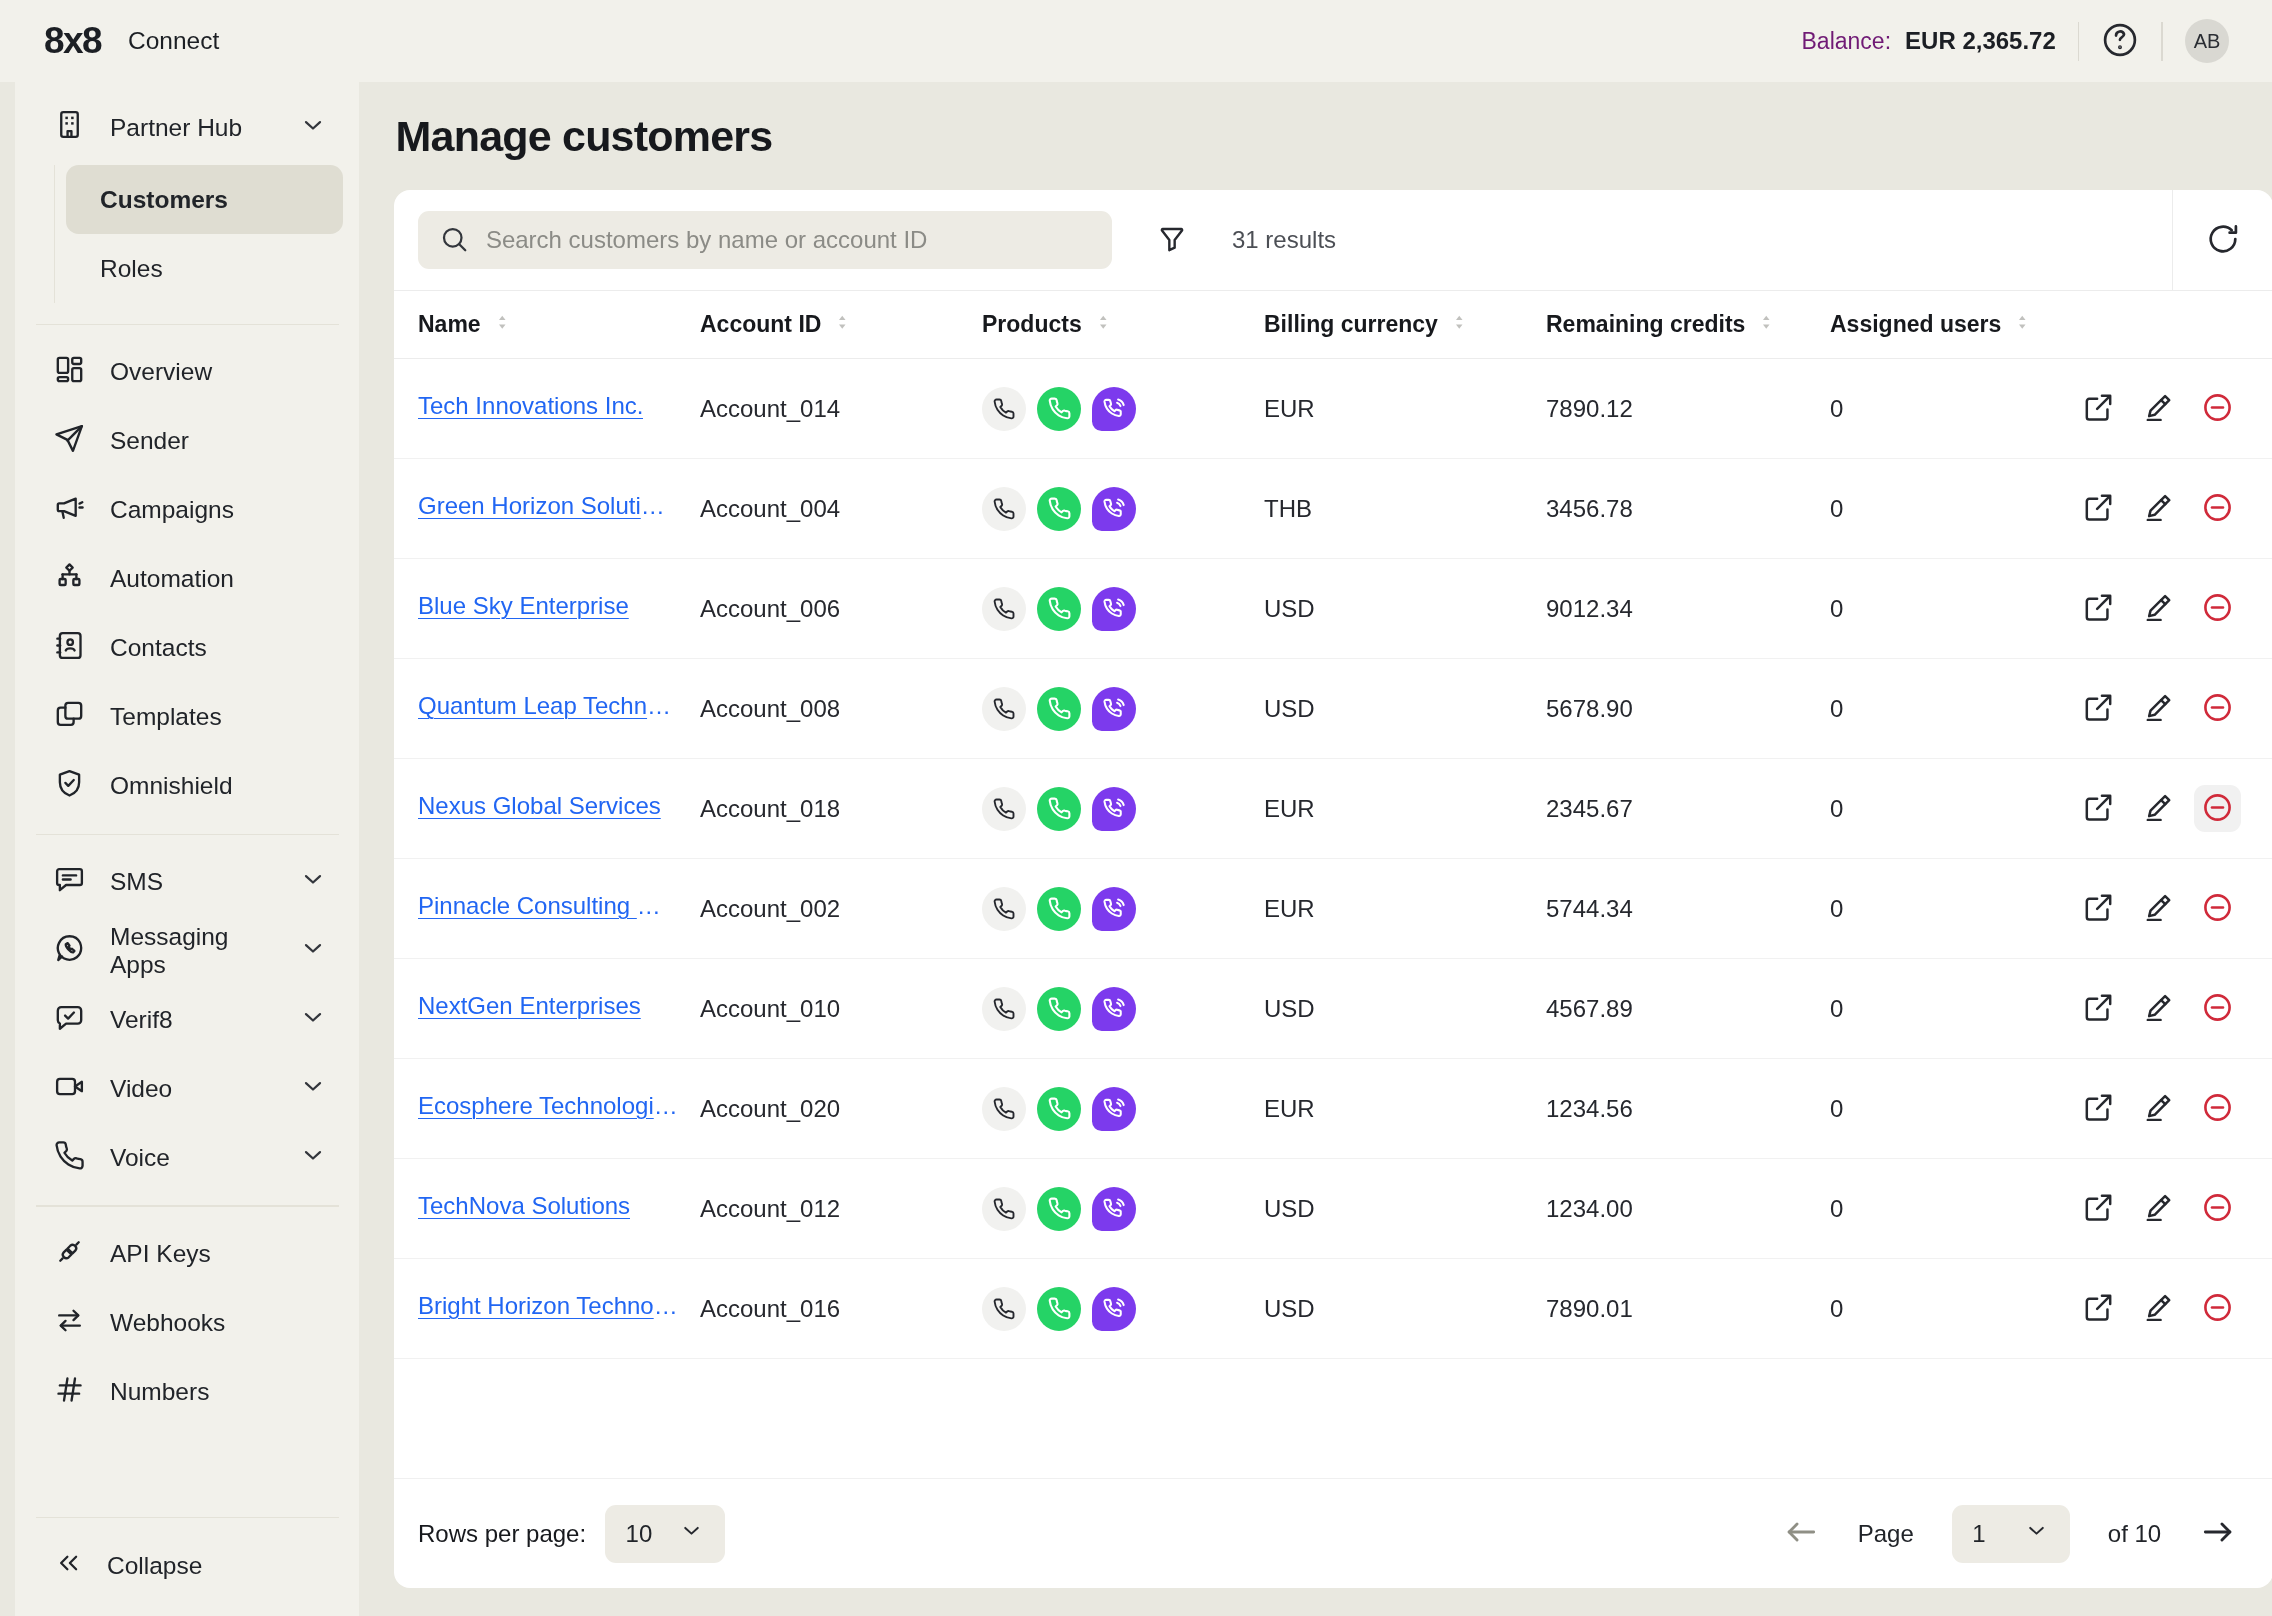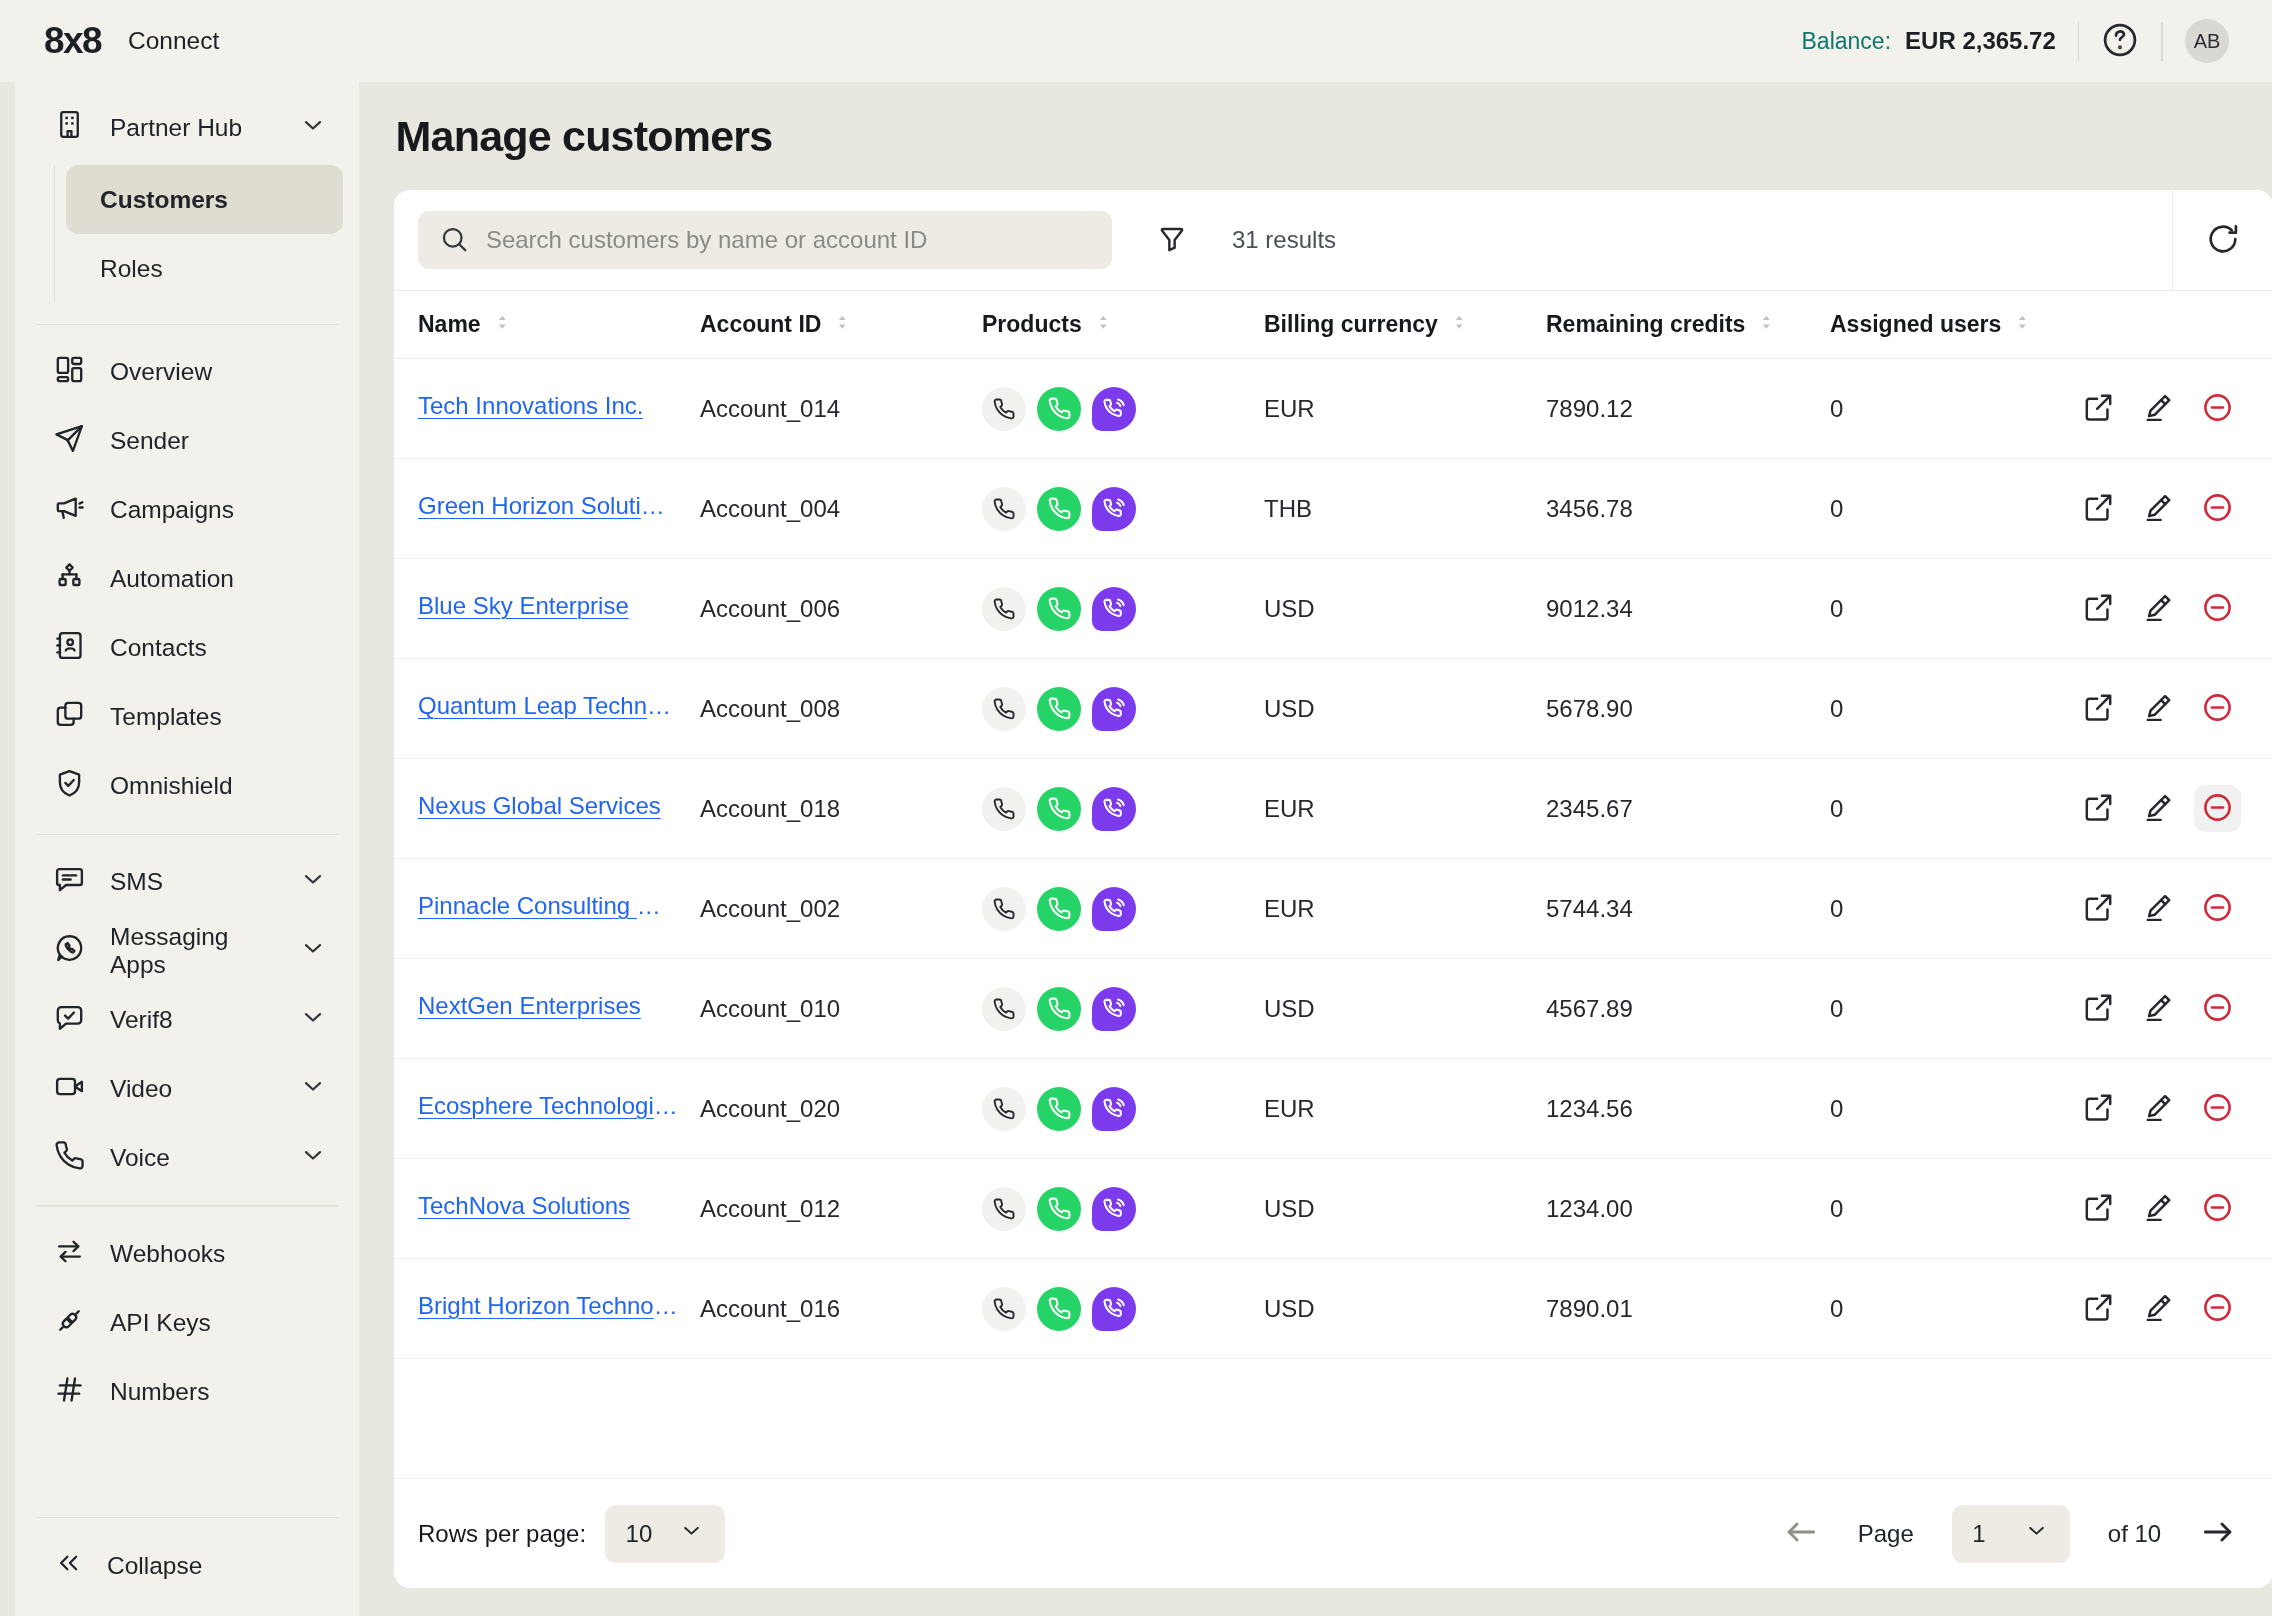--- a/index.html
+++ b/index.html
@@ -5,21 +5,21 @@
   * { margin:0; padding:0; box-sizing:border-box; }
   html,body { width:2273px; height:1616px; overflow:hidden;
     font-family:"Liberation Sans", sans-serif; background:#e9e8e0; color:#212429; }
 
   
   .topbar { position:fixed; top:0; left:0; width:2273px; height:82px; background:#f2f1eb;
     display:flex; align-items:center; padding:0 44px; z-index:10; }
   .logo { font-weight:800; font-size:37px; letter-spacing:-1.6px; color:#1c1f24; }
   .product { font-size:24.5px; margin-left:27px; color:#1c1f24; }
   .topbar-right { margin-left:auto; display:flex; align-items:center; gap:22px; }
-  .balance-label { font-size:23px; color:#0f766e; }
+  .balance-label { font-size:23px; color:#701a75; }
   .balance-value { font-size:24px; font-weight:700; color:#1c1f24; margin-left:-8px; }
   .vdiv { width:1.6px; height:39px; background:#dbd9d1; }
   .icon-btn { background:none; border:none; cursor:pointer; display:flex; align-items:center; justify-content:center; }
   .avatar { width:44px; height:44px; border-radius:50%; background:#d9d8d2; display:flex;
     align-items:center; justify-content:center; font-size:20px; color:#2a2d33; }
 
   
   .shell { display:flex; padding-top:82px; height:1616px;margin-left:15px; }
 
   
@@ -303,39 +303,39 @@
             <polyline points="6 9.5 12 15 18 9.5"></polyline>
           </svg>
       </span>
     </div>
 
     <div class="sdiv"></div>
 
     <div class="side-item">
       <span>
         <svg width="33" height="33" viewBox="0 0 24 24" fill="none" stroke="#212429" stroke-width="1.7" stroke-linecap="round" stroke-linejoin="round">
+          <path d="M9.8 10.6l3.6 3.6-2 2a2.55 2.55 0 0 1-3.6-3.6l2-2z"></path>
+          <path d="M14.2 13.4l-3.6-3.6 2-2a2.55 2.55 0 0 1 3.6 3.6l-2 2z"></path>
+          <path d="M5.3 18.7L7 17"></path>
+            <path d="M17 7l1.7-1.7"></path>
+        </svg>
+      </span>
+      <span>API Keys</span>
+    </div>
+
+    <div class="side-item">
+      <span>
+        <svg width="33" height="33" viewBox="0 0 24 24" fill="none" stroke="#212429" stroke-width="1.7" stroke-linecap="round" stroke-linejoin="round">
           <path d="M4.5 8.3h13.7"></path>
             <polyline points="14.9 4.9 18.4 8.3 14.9 11.7"></polyline>
           <path d="M19.5 15.7H5.8"></path>
             <polyline points="9.1 12.3 5.6 15.7 9.1 19.1"></polyline>
         </svg>
       </span>
       <span>Webhooks</span>
-    </div>
-
-    <div class="side-item">
-      <span>
-        <svg width="33" height="33" viewBox="0 0 24 24" fill="none" stroke="#212429" stroke-width="1.7" stroke-linecap="round" stroke-linejoin="round">
-          <path d="M9.8 10.6l3.6 3.6-2 2a2.55 2.55 0 0 1-3.6-3.6l2-2z"></path>
-          <path d="M14.2 13.4l-3.6-3.6 2-2a2.55 2.55 0 0 1 3.6 3.6l-2 2z"></path>
-          <path d="M5.3 18.7L7 17"></path>
-            <path d="M17 7l1.7-1.7"></path>
-        </svg>
-      </span>
-      <span>API Keys</span>
     </div>
 
     <div class="side-item">
       <span>
         <svg width="33" height="33" viewBox="0 0 24 24" fill="none" stroke="#212429" stroke-width="1.7" stroke-linecap="round" stroke-linejoin="round">
           <path d="M5 9h15"></path>
             <path d="M4 15h15"></path>
             <path d="M10.5 4l-2.5 16"></path>
             <path d="M16 4l-2.5 16"></path>
         </svg>

